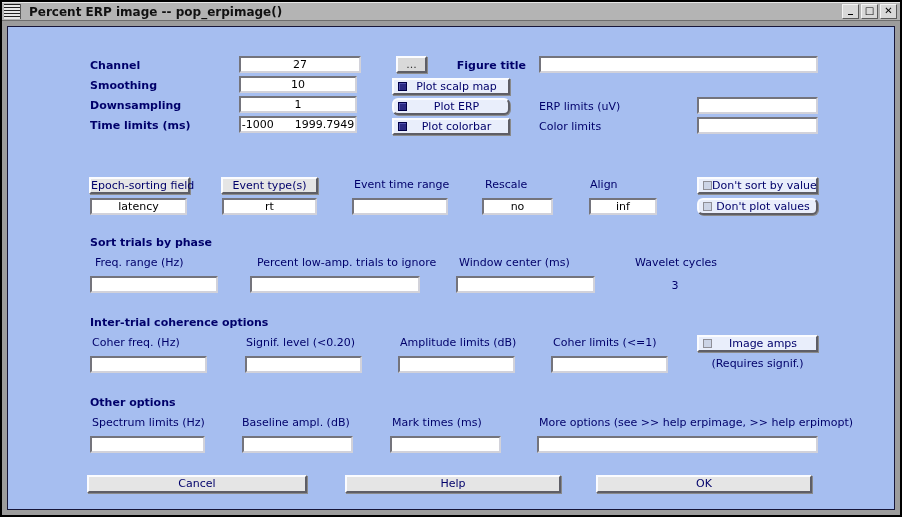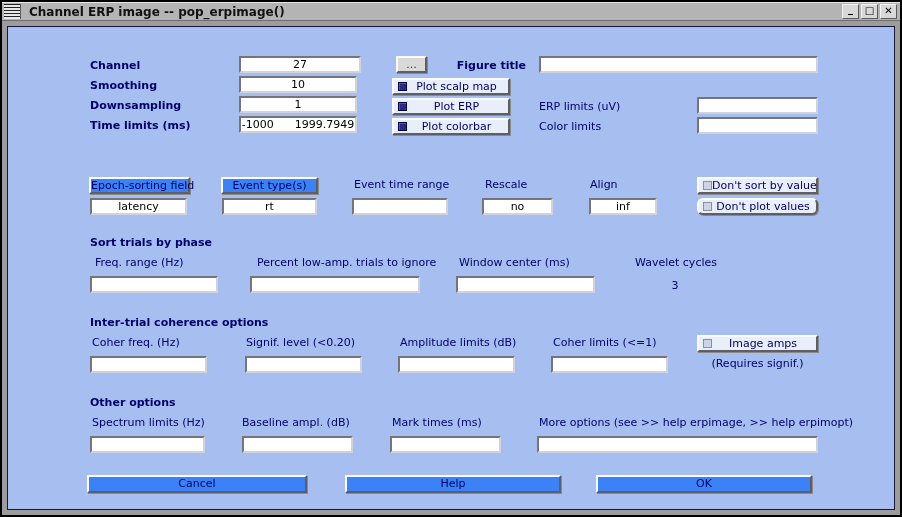--- a/index.html
+++ b/index.html
@@ -18,21 +18,21 @@
         border-color:#f4f4f4 #5a5a5a #5a5a5a #f4f4f4;
         font-size:10px;font-weight:bold;color:#000;line-height:12px;text-align:center;cursor:default;}
   .frame{position:absolute;top:21px;left:2px;right:2px;bottom:2px;background:#9c9c9c;padding:3px;}
   .content{position:relative;width:100%;height:100%;background:#a6bef0;border:1px solid #17173a;}
   .lbl{position:absolute;font-size:11px;color:#00006a;white-space:nowrap;}
   .b{font-weight:bold;}
   .field{position:absolute;height:17px;background:#fff;border:2px solid;
          border-color:#74747c #d2d2da #d2d2da #74747c;
          font-family:"DejaVu Sans","Liberation Sans",sans-serif;
          font-size:11px;color:#000;text-align:center;padding:0;margin:0;}
-  .btn{position:absolute;height:17px;background:#3b82f6;color:#00006a;
+  .btn{position:absolute;height:17px;background:#e5e5e5;color:#00006a;
        border:2px solid;border-color:#fbfcff #5e5e66 #5e5e66 #fbfcff;
        box-shadow:1px 1px 0 #8a8a8a;
        font-size:11px;line-height:13px;text-align:center;cursor:default;white-space:nowrap;}
   .cbtn{position:absolute;height:17px;background:#e9eefb;color:#00006a;
         border:2px solid;border-color:#fbfcff #5e5e66 #5e5e66 #fbfcff;
         box-shadow:1px 1px 0 #8a8a8a;
         font-size:11px;display:flex;align-items:center;cursor:default;}
   .cbtn .box{width:9px;height:9px;margin-left:4px;flex:0 0 auto;
              background:#ccd4e6;border:1px solid #8f8f97;}
   .cbtn[data-checked="true"] .box{background:#2a2a84;border:1px solid #000046;
@@ -40,21 +40,21 @@
   .cbtn .cbl{flex:1;text-align:center;white-space:nowrap;padding-right:2px;}
   .static-val{position:absolute;font-size:11px;color:#00006a;text-align:center;}
 </style>
 </head>
 <body>
 
 <div class="window">
 
   <div class="titlebar">
     <div class="menu-icon"></div>
-    <span class="title">Channel ERP image -- pop_erpimage()</span>
+    <span class="title">Percent ERP image -- pop_erpimage()</span>
     <div class="winbtns">
       <div class="wbtn" style="line-height:8px;">_</div>
       <div class="wbtn">□</div>
       <div class="wbtn">✕</div>
     </div>
   </div>
 
   <div class="frame">
   <div class="content">
 
@@ -69,21 +69,21 @@
 
     <span class="lbl b" style="left:82px;top:92px;">Time limits (ms)</span>
     <input class="field" style="left: 231px; top: 89px; width: 118px;" value="-1000      1999.7949">
 
     <div class="btn" style="left:388px;top:29px;width:31px;background:#d9d9d9;color:#333;">...</div>
 
     <div class="cbtn" style="left:384px;top:51px;width:118px;" data-checked="true">
       <span class="box"></span>
       <span class="cbl">Plot scalp map</span>
     </div>
-    <div class="cbtn" style="left:384px;top:71px;width:118px;" data-checked="true">
+    <div class="cbtn" style="left:384px;top:71px;width:118px;border-radius:6px;" data-checked="true">
       <span class="box"></span>
       <span class="cbl">Plot ERP</span>
     </div>
     <div class="cbtn" style="left:384px;top:91px;width:118px;" data-checked="true">
       <span class="box"></span>
       <span class="cbl">Plot colorbar</span>
     </div>
 
     <span class="lbl b" style="left:428px;top:32px;width:90px;text-align:right;">Figure title</span>
     <input class="field" style="left: 531px; top: 29px; width: 279px;" value="">

